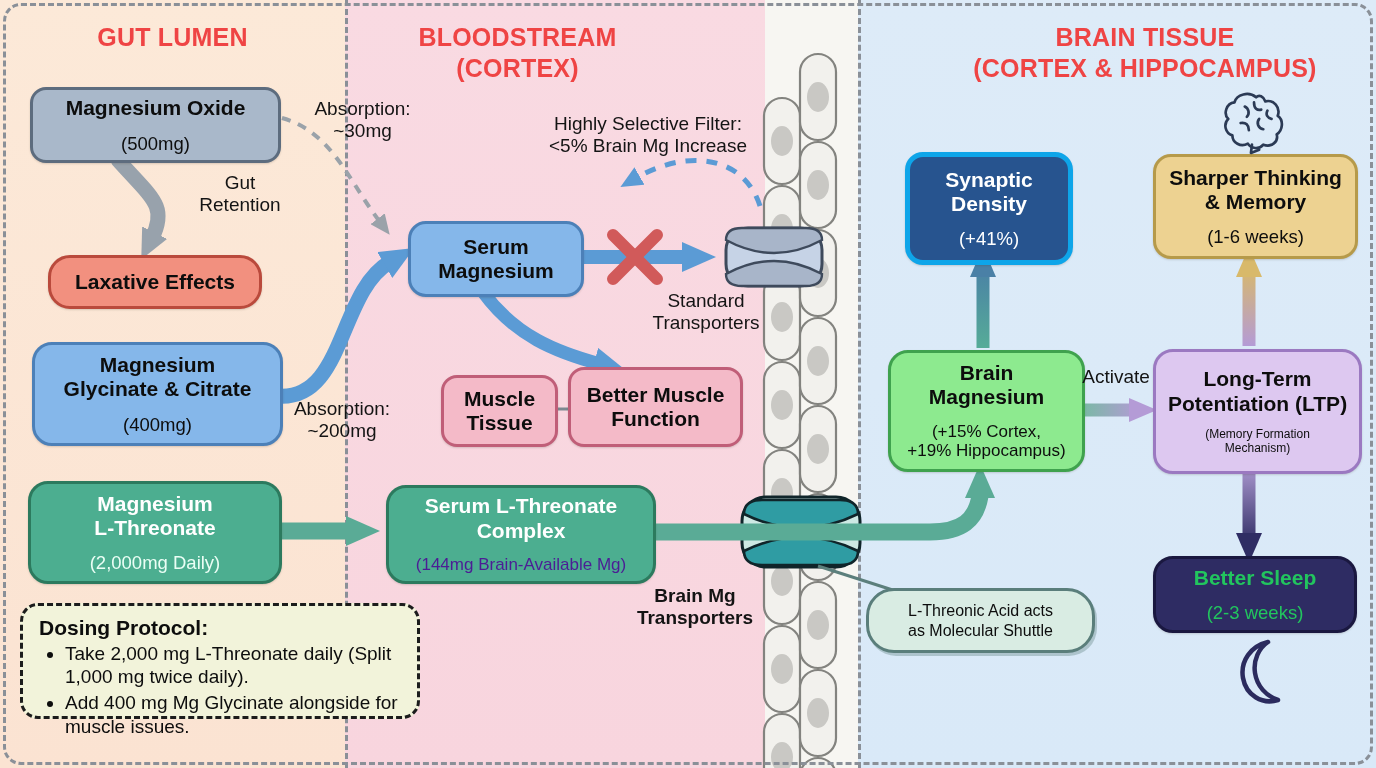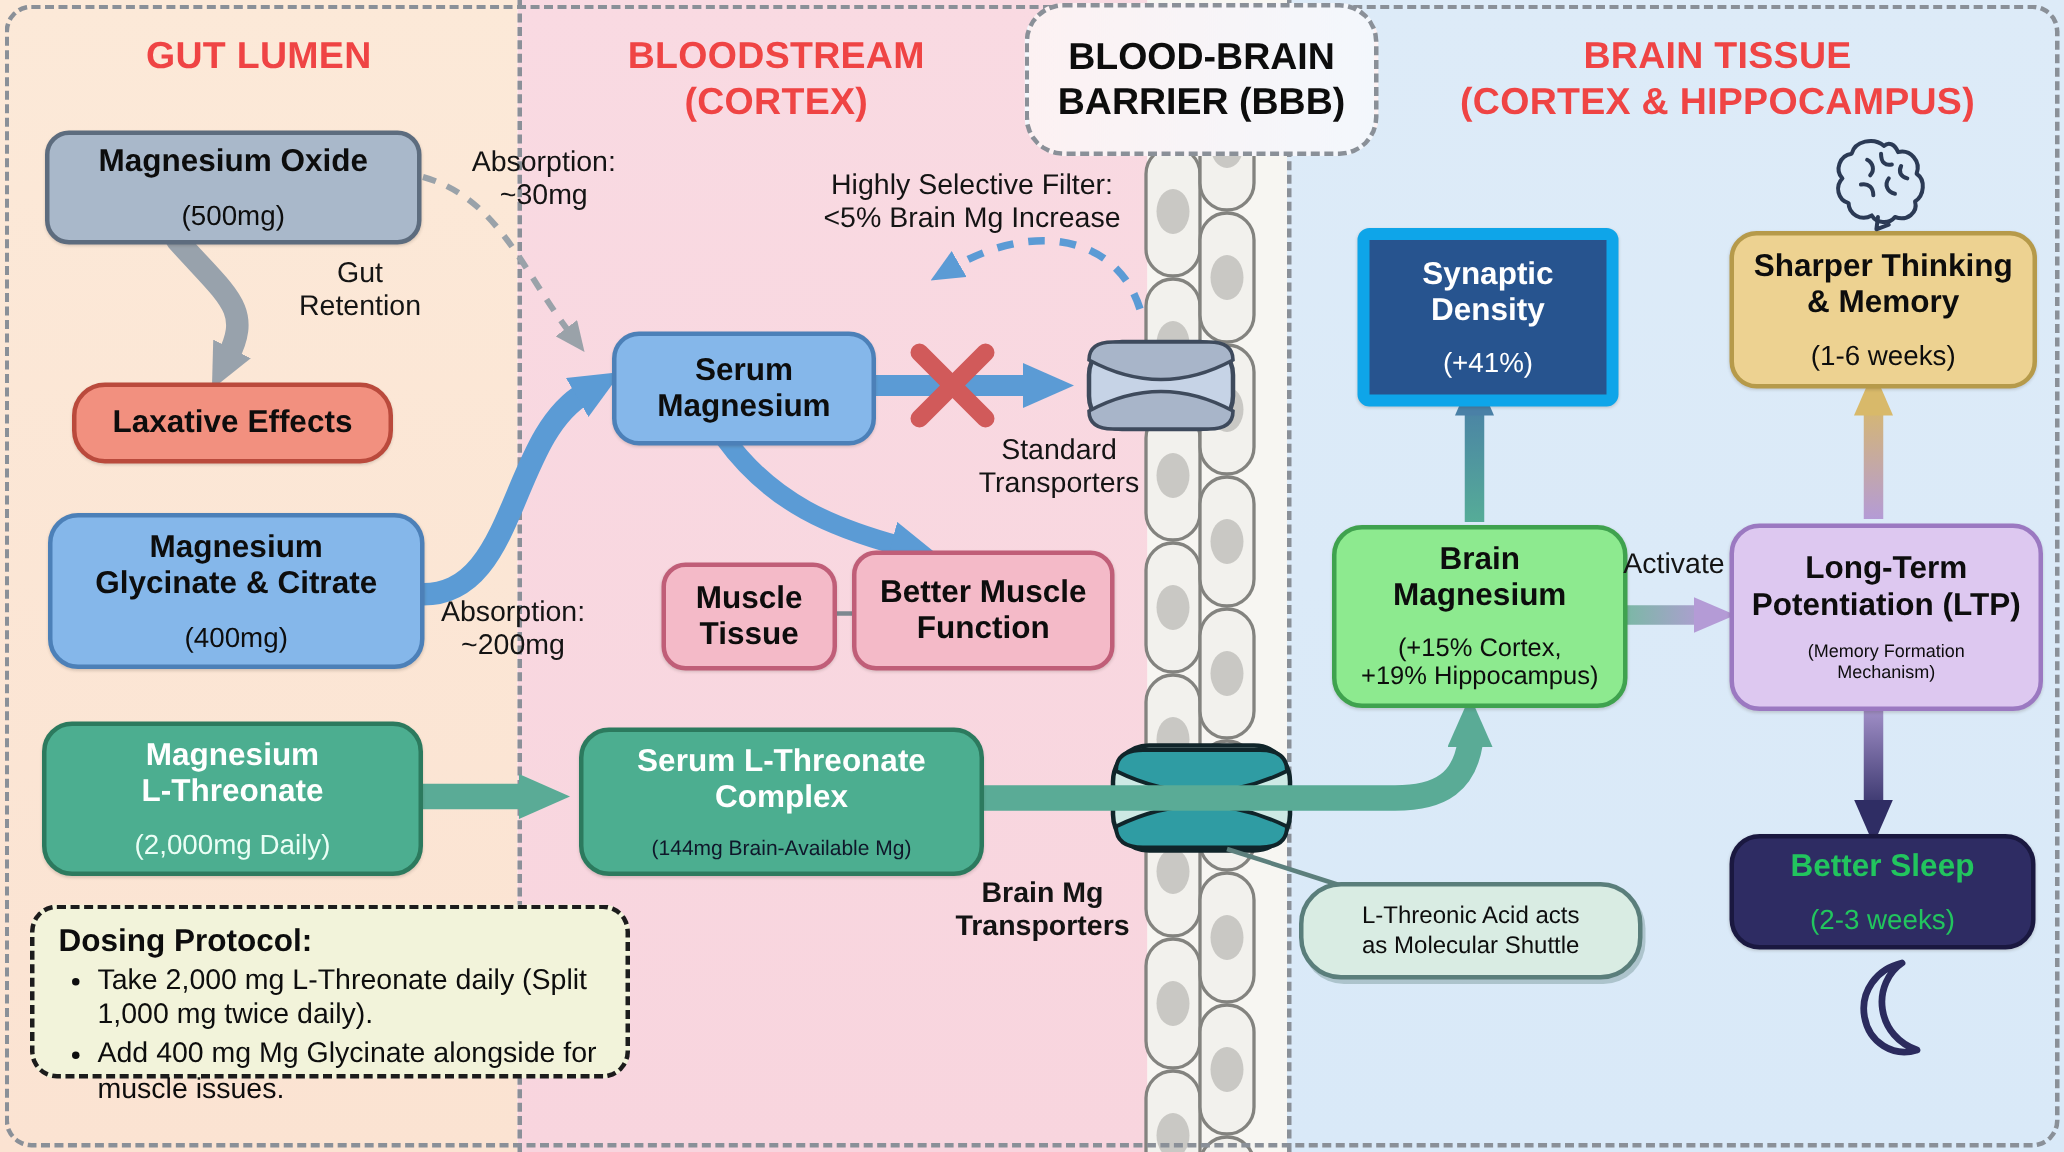--- a/index.html
+++ b/index.html
@@ -173,22 +173,20 @@
     <path d="M1082,410 L1134,410" fill="none" stroke="url(#gAct)" stroke-width="13" marker-end="url(#hPurple)"></path>
 
     <path d="M1249,346 L1249,272" fill="none" stroke="url(#gSharp)" stroke-width="13" marker-end="url(#hGold)"></path>
 
     <path d="M1249,470 L1249,538" fill="none" stroke="url(#gSleep)" stroke-width="13" marker-end="url(#hNavy)"></path>
   </svg>
 
   <div class="section-title" style="left:30px;top:22px;width:285px">GUT LUMEN</div>
   <div class="section-title" style="left:390px;top:22px;width:255px">BLOODSTREAM
 (CORTEX)</div>
-  <div class="bbb-title">BLOOD-BRAIN
-BARRIER (BBB)</div>
   <div class="section-title" style="left:930px;top:22px;width:430px">BRAIN TISSUE
 (CORTEX &amp; HIPPOCAMPUS)</div>
 
   <div class="box" style="left:30px;top:87px;width:245px;height:70px;background:#a9b8ca;border:3px solid #5d6c7e;border-radius:16px">
     <div class="t">Magnesium Oxide</div>
     <div class="sub">(500mg)</div>
   </div>
   <div class="box" style="left:48px;top:255px;width:208px;height:48px;background:#f2907f;border:3px solid #ba4a3c;border-radius:22px">
     <div class="t">Laxative Effects</div>
   </div>
@@ -225,31 +223,31 @@
     <div class="t">Muscle
 Tissue</div>
   </div>
   <div class="box" style="left:568px;top:367px;width:169px;height:74px;background:#f4bac8;border:3px solid #c05e78;border-radius:16px">
     <div class="t">Better Muscle
 Function</div>
   </div>
   <div class="box" style="left:386px;top:485px;width:264px;height:93px;background:#4cae90;border:3px solid #2c7a5e;border-radius:20px;color:#ffffff">
     <div class="t">Serum L-Threonate
 Complex</div>
-    <div class="sub" style="font-size:14px;color:#0f172a">(144mg Brain-Available Mg)</div>
+    <div class="sub" style="font-size:17px;color:#4c1d95">(144mg Brain-Available Mg)</div>
   </div>
 
   <div class="lbl" style="left:528px;top:113px;width:240px">Highly Selective Filter:
 &lt;5% Brain Mg Increase</div>
   <div class="lbl" style="left:626px;top:290px;width:160px;font-weight:400">Standard
 Transporters</div>
   <div class="lbl" style="left:615px;top:585px;width:160px;font-weight:700">Brain Mg
 Transporters</div>
 
-  <div class="box" style="left:905px;top:152px;width:158px;height:103px;background:#27548f;border:8px solid #0ea5e9;border-radius:8px;color:#ffffff">
+  <div class="box" style="left:905px;top:152px;width:158px;height:103px;background:#27548f;border:5px solid #0ea5e9;border-radius:18px;color:#ffffff">
     <div class="t">Synaptic
 Density</div>
     <div class="sub">(+41%)</div>
   </div>
   <div class="box" style="left:1153px;top:154px;width:199px;height:99px;background:#edd291;border:3px solid #b69a4a;border-radius:18px">
     <div class="t">Sharper Thinking
 &amp; Memory</div>
     <div class="sub">(1-6 weeks)</div>
   </div>
   <div class="box" style="left:888px;top:350px;width:191px;height:116px;background:#8dea8f;border:3px solid #3fa24e;border-radius:20px">

